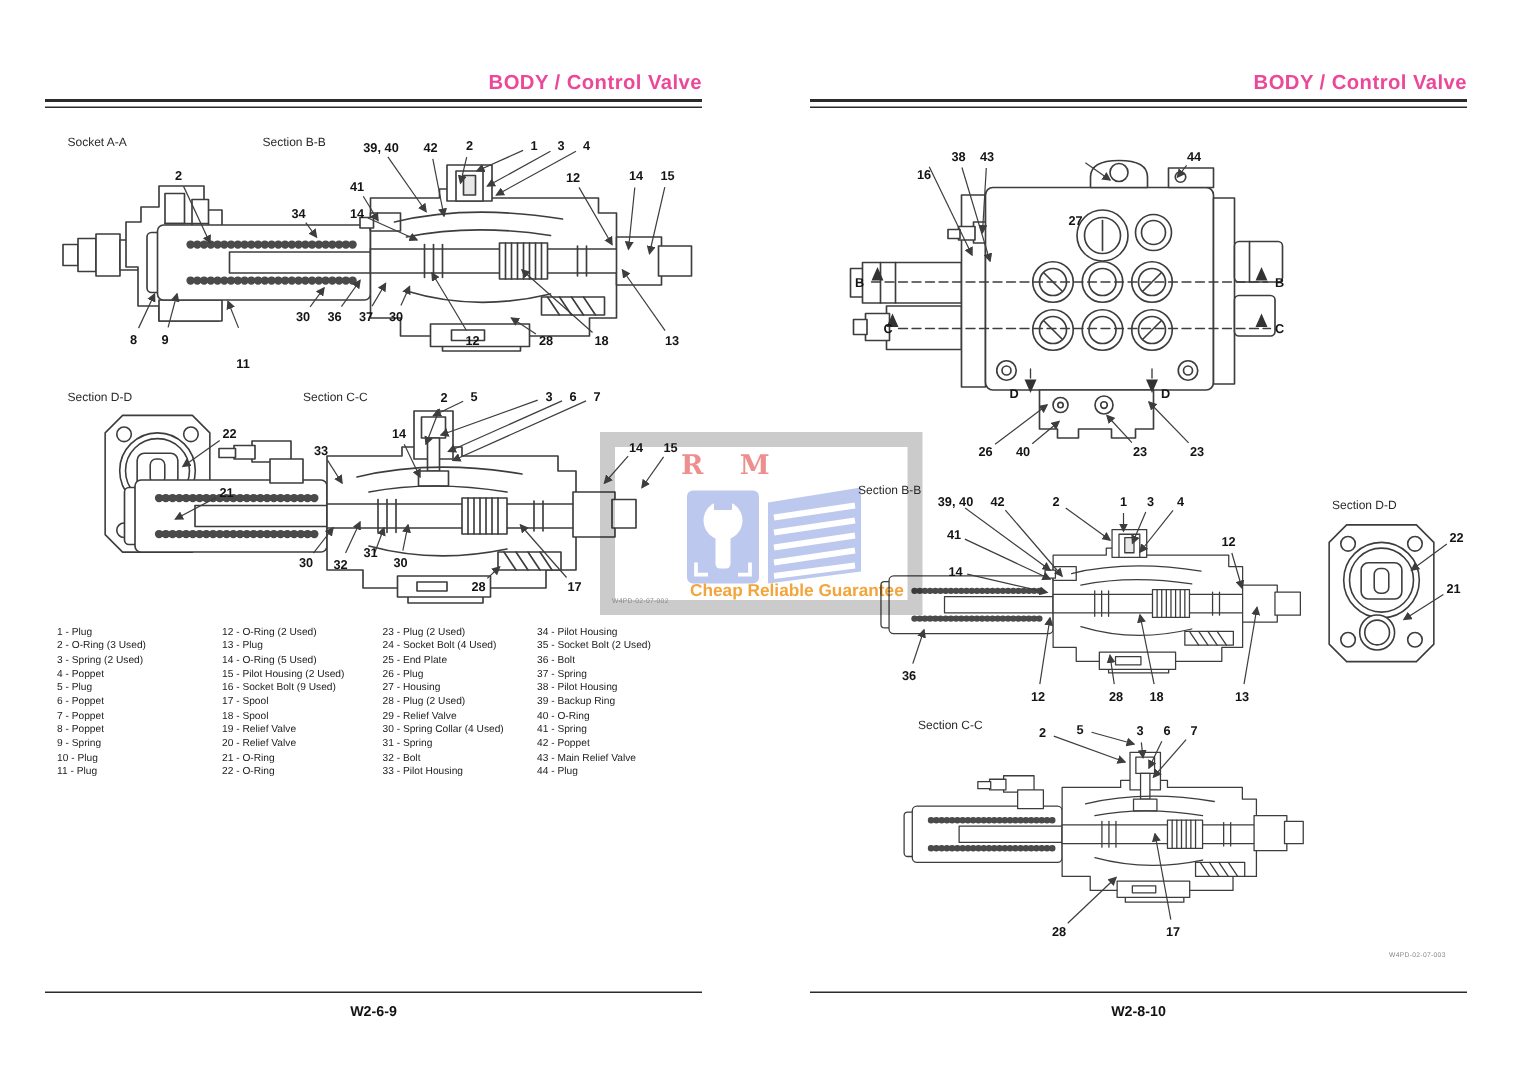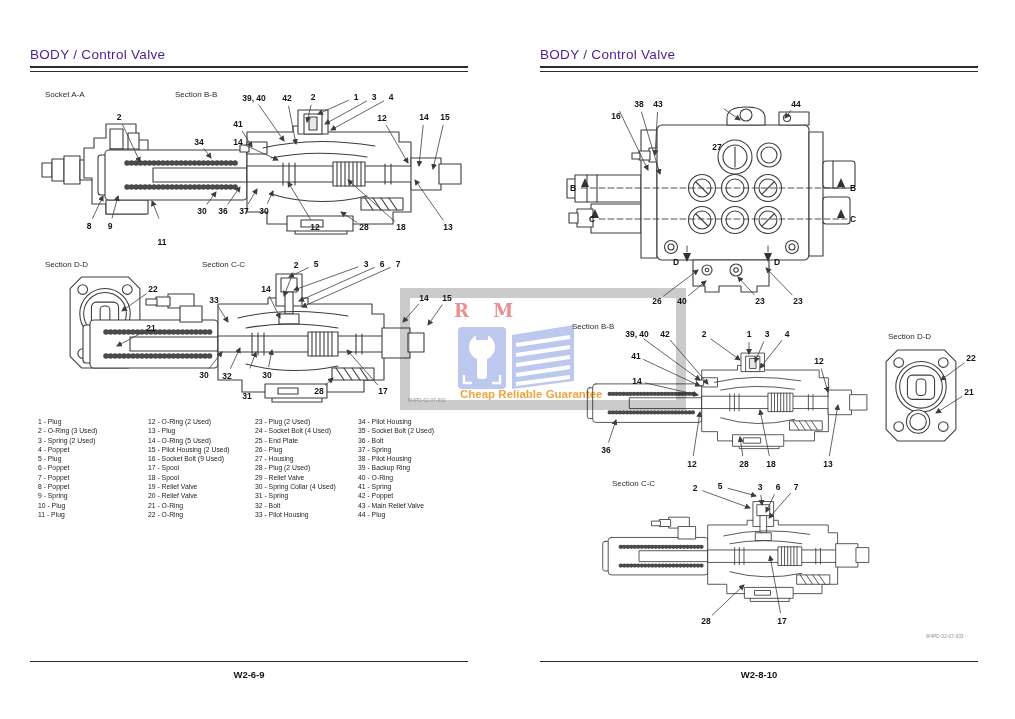--- a/index.html
+++ b/index.html
@@ -1,20 +1,20 @@
 <!DOCTYPE html>
 <html><head>
 <meta charset="utf-8">
 <style>
   html,body{margin:0;padding:0;background:#fff;}
   .canvas{position:relative;width:1015px;height:719px;background:#fff;overflow:hidden;
           font-family:"Liberation Sans",sans-serif;}
   
-  .page-title{position:absolute;top:47px;font-size:13.5px;font-weight:normal;color:#4c1d95;
-              text-align:left;letter-spacing:.3px;}
+  .page-title{position:absolute;top:47px;font-size:13.5px;font-weight:bold;color:#ec4899;
+              text-align:right;letter-spacing:.3px;}
   #title-left{left:30px;width:438px;} #title-right{left:540px;width:438px;}
   .rule{position:absolute;height:3px;border-top:2px solid #2b2b2b;border-bottom:1px solid #2b2b2b;}
   #rule-left{left:30px;top:66px;width:438px;} #rule-right{left:540px;top:66px;width:438px;}
   .footline{position:absolute;height:0;border-top:1.2px solid #2b2b2b;}
   #foot-left{left:30px;top:661px;width:438px;} #foot-right{left:540px;top:661px;width:438px;}
   .page-num{position:absolute;top:669px;font-size:9.5px;font-weight:bold;color:#111;text-align:center;}
   #pagenum-left{left:30px;width:438px;} #pagenum-right{left:540px;width:438px;}
   
   .parts{position:absolute;left:38px;top:417px;display:flex;z-index:3;color:#1c1c1c;}
   .parts-col{flex:0 0 auto;}
@@ -29,21 +29,21 @@
   .dash line{stroke-dasharray:6 3;stroke-width:0.9;}
   .arr{fill:#333;stroke:none;}
   
   #leader-svg{position:absolute;left:0;top:0;width:1015px;height:719px;z-index:9;pointer-events:none;}
   .leader{stroke:#3d3d3d;stroke-width:0.8;fill:none;}
   #callout-layer{position:absolute;left:0;top:0;width:1015px;height:719px;z-index:10;pointer-events:none;}
   .callout{position:absolute;transform:translate(-50%,-50%);font-size:8.5px;font-weight:bold;
            color:#141414;white-space:nowrap;}
   .section-label{position:absolute;font-size:8px;color:#2a2a2a;white-space:nowrap;}
   
-  .watermark{position:absolute;left:400px;top:288px;width:286px;height:122px;background:#fff;
+  .watermark{position:absolute;left:400px;top:288px;width:215px;height:122px;background:#fff;
              border:10px solid #cbcbcb;box-sizing:border-box;mix-blend-mode:multiply;z-index:5;}
   .wm-brand{position:absolute;left:44px;top:2px;font-family:"DejaVu Serif",serif;font-weight:bold;
             font-size:18px;color:#ee8f8f;letter-spacing:9px;}
   .wm-logo{position:absolute;left:46px;top:25px;}
   .wm-tag{position:absolute;left:50px;bottom:0px;font-size:11.5px;font-weight:bold;color:#f2a53d;
           white-space:nowrap;}
   .dwg-num{position:absolute;z-index:11;font-size:4.5px;color:#8a8a8a;letter-spacing:.2px;}
   #dwg-left{left:408px;top:398px;} #dwg-right{left:926px;top:634px;}
 </style>
 </head>
@@ -465,21 +465,21 @@
       <span class="callout" style="left: 316px; top: 264px;">5</span>
       <span class="callout" style="left: 366px; top: 264px;">3</span>
       <span class="callout" style="left: 382px; top: 264px;">6</span>
       <span class="callout" style="left: 398px; top: 264px;">7</span>
       <span class="callout" style="left: 266px; top: 289px;">14</span>
       <span class="callout" style="left: 214px; top: 300px;">33</span>
       <span class="callout" style="left: 424px; top: 298px;">14</span>
       <span class="callout" style="left: 447px; top: 298px;">15</span>
       <span class="callout" style="left: 204px; top: 375px;">30</span>
       <span class="callout" style="left: 227px; top: 376px;">32</span>
-      <span class="callout" style="left: 247px; top: 396px;">31</span>
+      <span class="callout" style="left: 247px; top: 368px;">31</span>
       <span class="callout" style="left: 267px; top: 375px;">30</span>
       <span class="callout" style="left: 319px; top: 391px;">28</span>
       <span class="callout" style="left: 383px; top: 391px;">17</span>
       <span class="callout" style="left: 616px; top: 104px; margin-top: 12px;">16</span>
       <span class="callout" style="left: 639px; top: 104px;">38</span>
       <span class="callout" style="left: 658px; top: 104px;">43</span>
       <span class="callout" style="left: 717px; top: 104px; margin-top: 43px;">27</span>
       <span class="callout" style="left: 796px; top: 104px;">44</span>
       <span class="callout" style="left: 573px; top: 188px;">B</span>
       <span class="callout" style="left: 853px; top: 188px;">B</span>

